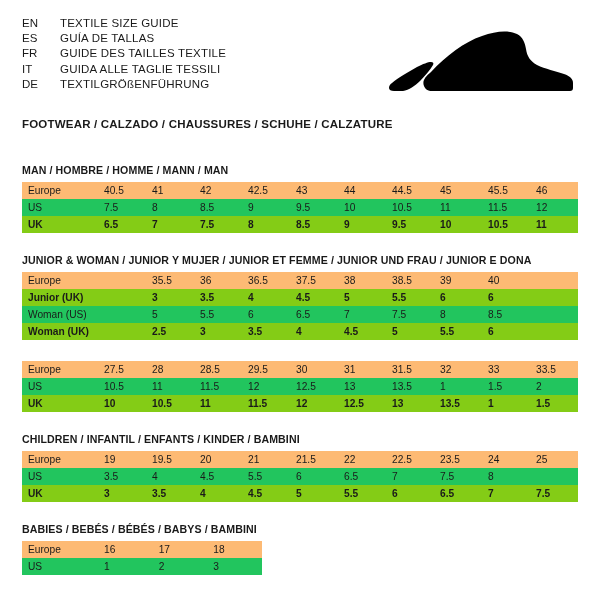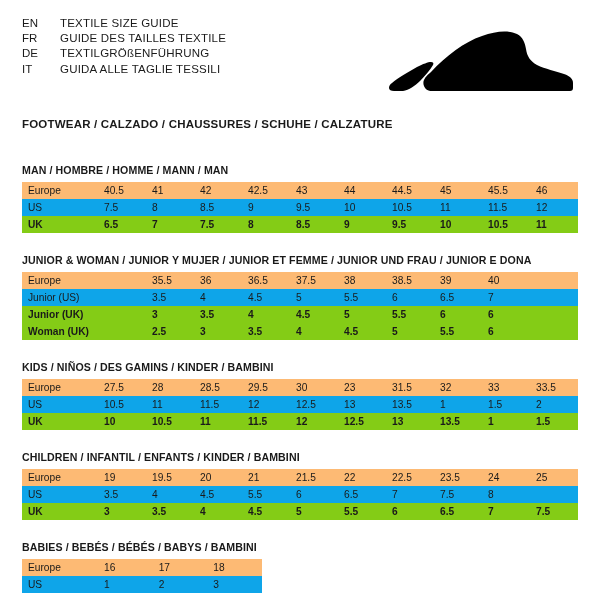--- a/index.html
+++ b/index.html
@@ -78,50 +78,54 @@
   table.size td {
     font-size: 10.2px;
     height: 17px;
     padding: 0 0 0 6px;
     color: #1a1a1a;
     vertical-align: middle;
     white-space: nowrap;
   }
   table.size tr.shaded td { background: #fdba74; }
   table.size td.rowlabel { width: 70px; }
-  table.size tr.plain td { background: #0ea5e9; }
+  table.size tr.plain td { background: #22c55e; }
   table.size tr.alt td { background: #84cc16; font-weight: bold; }
 
   
   .babies table.size { width: 240px; }
   .babies table.size td.rowlabel { width: 70px; }
 </style>
 </head>
 <body>
 
 <div class="page">
 
   <div class="header">
     <table class="lang-table">
       <tbody>
         <tr>
           <td class="lang-code">EN</td>
           <td class="lang-title">TEXTILE SIZE GUIDE</td>
         </tr>
         <tr>
+          <td class="lang-code">ES</td>
+          <td class="lang-title">GUÍA DE TALLAS</td>
+        </tr>
+        <tr>
           <td class="lang-code">FR</td>
           <td class="lang-title">GUIDE DES TAILLES TEXTILE</td>
         </tr>
         <tr>
+          <td class="lang-code">IT</td>
+          <td class="lang-title">GUIDA ALLE TAGLIE TESSILI</td>
+        </tr>
+        <tr>
           <td class="lang-code">DE</td>
           <td class="lang-title">TEXTILGRÖßENFÜHRUNG</td>
-        </tr>
-        <tr>
-          <td class="lang-code">IT</td>
-          <td class="lang-title">GUIDA ALLE TAGLIE TESSILI</td>
         </tr>
       </tbody>
     </table>
 
     <div class="shoe-wrap">
       <svg viewBox="0 0 190 76" width="190" height="76" aria-hidden="true">
         <path fill="#000000" d="M47,44 C62,28 80,14 98,8 C112,3 124,2 133,6 C139,9 141,15 142,21
           C143,28 146,33 153,37 C161,41 172,43 180,46 C186,48 189,51 189,55
           L189,60 C189,62 188,63 186,63 L48,63 C44,63 41,61 40,58
           C38,53 41,49 47,44 Z"></path>
@@ -191,75 +195,74 @@
           <td>35.5</td>
           <td>36</td>
           <td>36.5</td>
           <td>37.5</td>
           <td>38</td>
           <td>38.5</td>
           <td>39</td>
           <td>40</td>
           <td></td>
         </tr>
-        <tr class="plain">
-          <td class="rowlabel">Junior (US)</td>
-          <td></td>
-          <td>3.5</td>
-          <td>4</td>
-          <td>4.5</td>
-          <td>5</td>
-          <td>5.5</td>
-          <td>6</td>
-          <td>6.5</td>
-          <td>7</td>
-          <td></td>
-        </tr>
         <tr class="alt">
           <td class="rowlabel">Junior (UK)</td>
           <td></td>
           <td>3</td>
           <td>3.5</td>
           <td>4</td>
           <td>4.5</td>
           <td>5</td>
           <td>5.5</td>
           <td>6</td>
           <td>6</td>
+          <td></td>
+        </tr>
+        <tr class="plain">
+          <td class="rowlabel">Woman (US)</td>
+          <td></td>
+          <td>5</td>
+          <td>5.5</td>
+          <td>6</td>
+          <td>6.5</td>
+          <td>7</td>
+          <td>7.5</td>
+          <td>8</td>
+          <td>8.5</td>
           <td></td>
         </tr>
         <tr class="alt">
           <td class="rowlabel">Woman (UK)</td>
           <td></td>
           <td>2.5</td>
           <td>3</td>
           <td>3.5</td>
           <td>4</td>
           <td>4.5</td>
           <td>5</td>
           <td>5.5</td>
           <td>6</td>
           <td></td>
         </tr>
       </tbody>
     </table>
   </div>
 
   <div class="section">
-    <div class="section-title">KIDS / NIÑOS / DES GAMINS / KINDER / BAMBINI</div>
     <table class="size">
       <tbody>
         <tr class="shaded">
           <td class="rowlabel">Europe</td>
           <td>27.5</td>
           <td>28</td>
           <td>28.5</td>
           <td>29.5</td>
           <td>30</td>
-          <td>23</td>
+          <td>31</td>
           <td>31.5</td>
           <td>32</td>
           <td>33</td>
           <td>33.5</td>
         </tr>
         <tr class="plain">
           <td class="rowlabel">US</td>
           <td>10.5</td>
           <td>11</td>
           <td>11.5</td>

